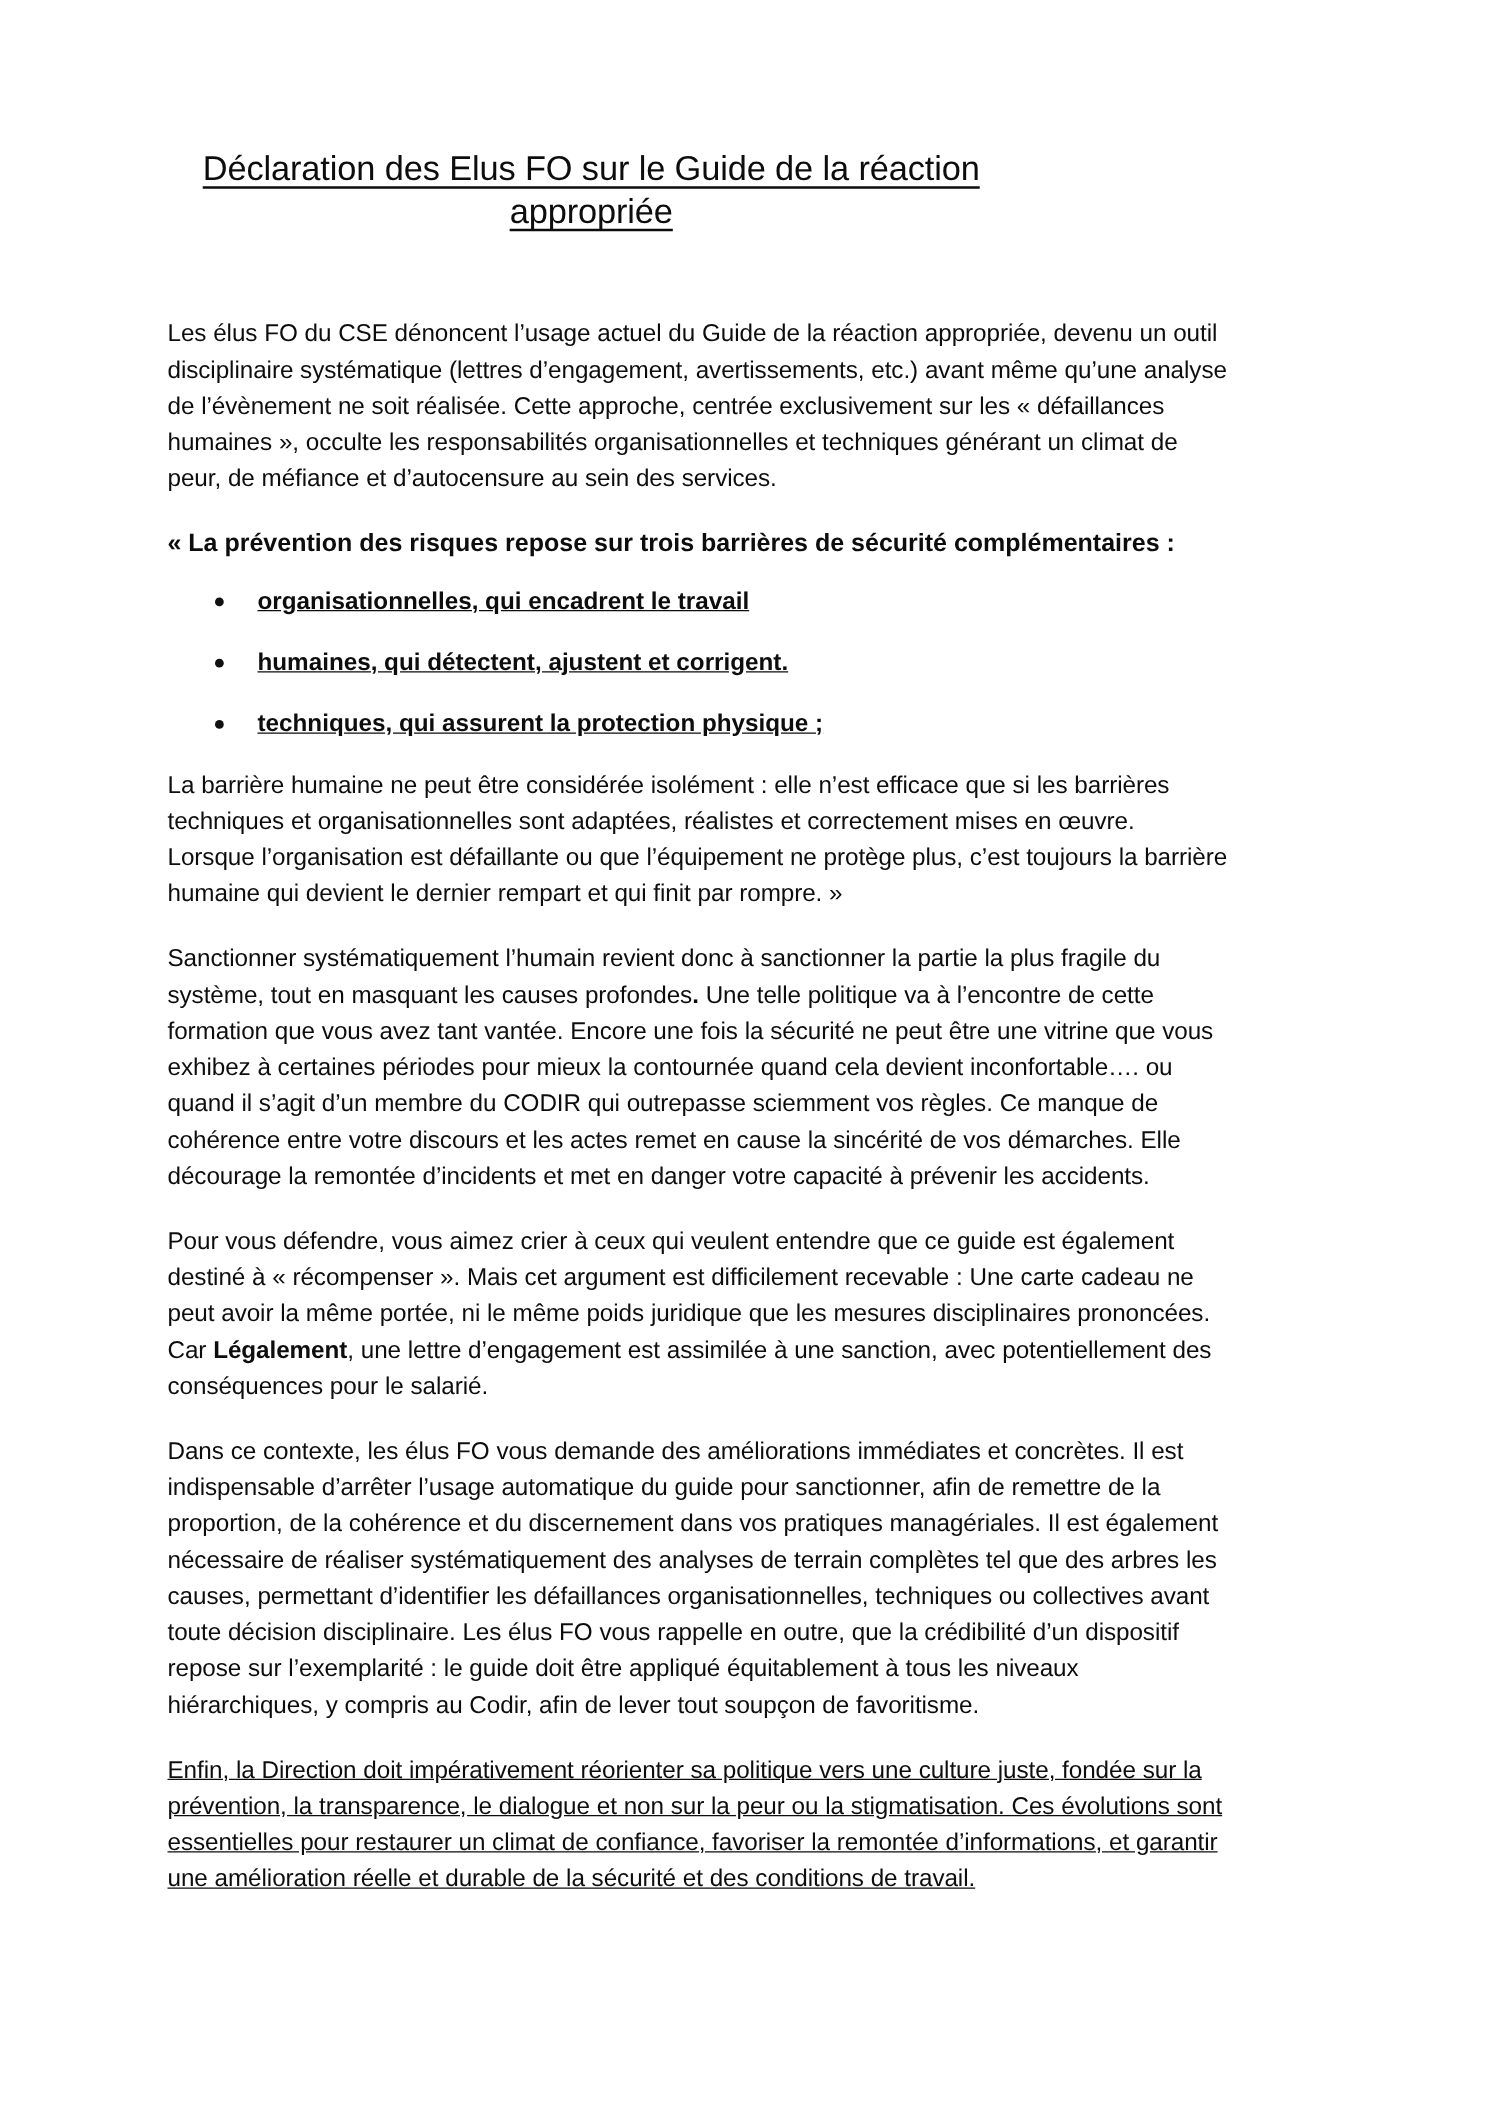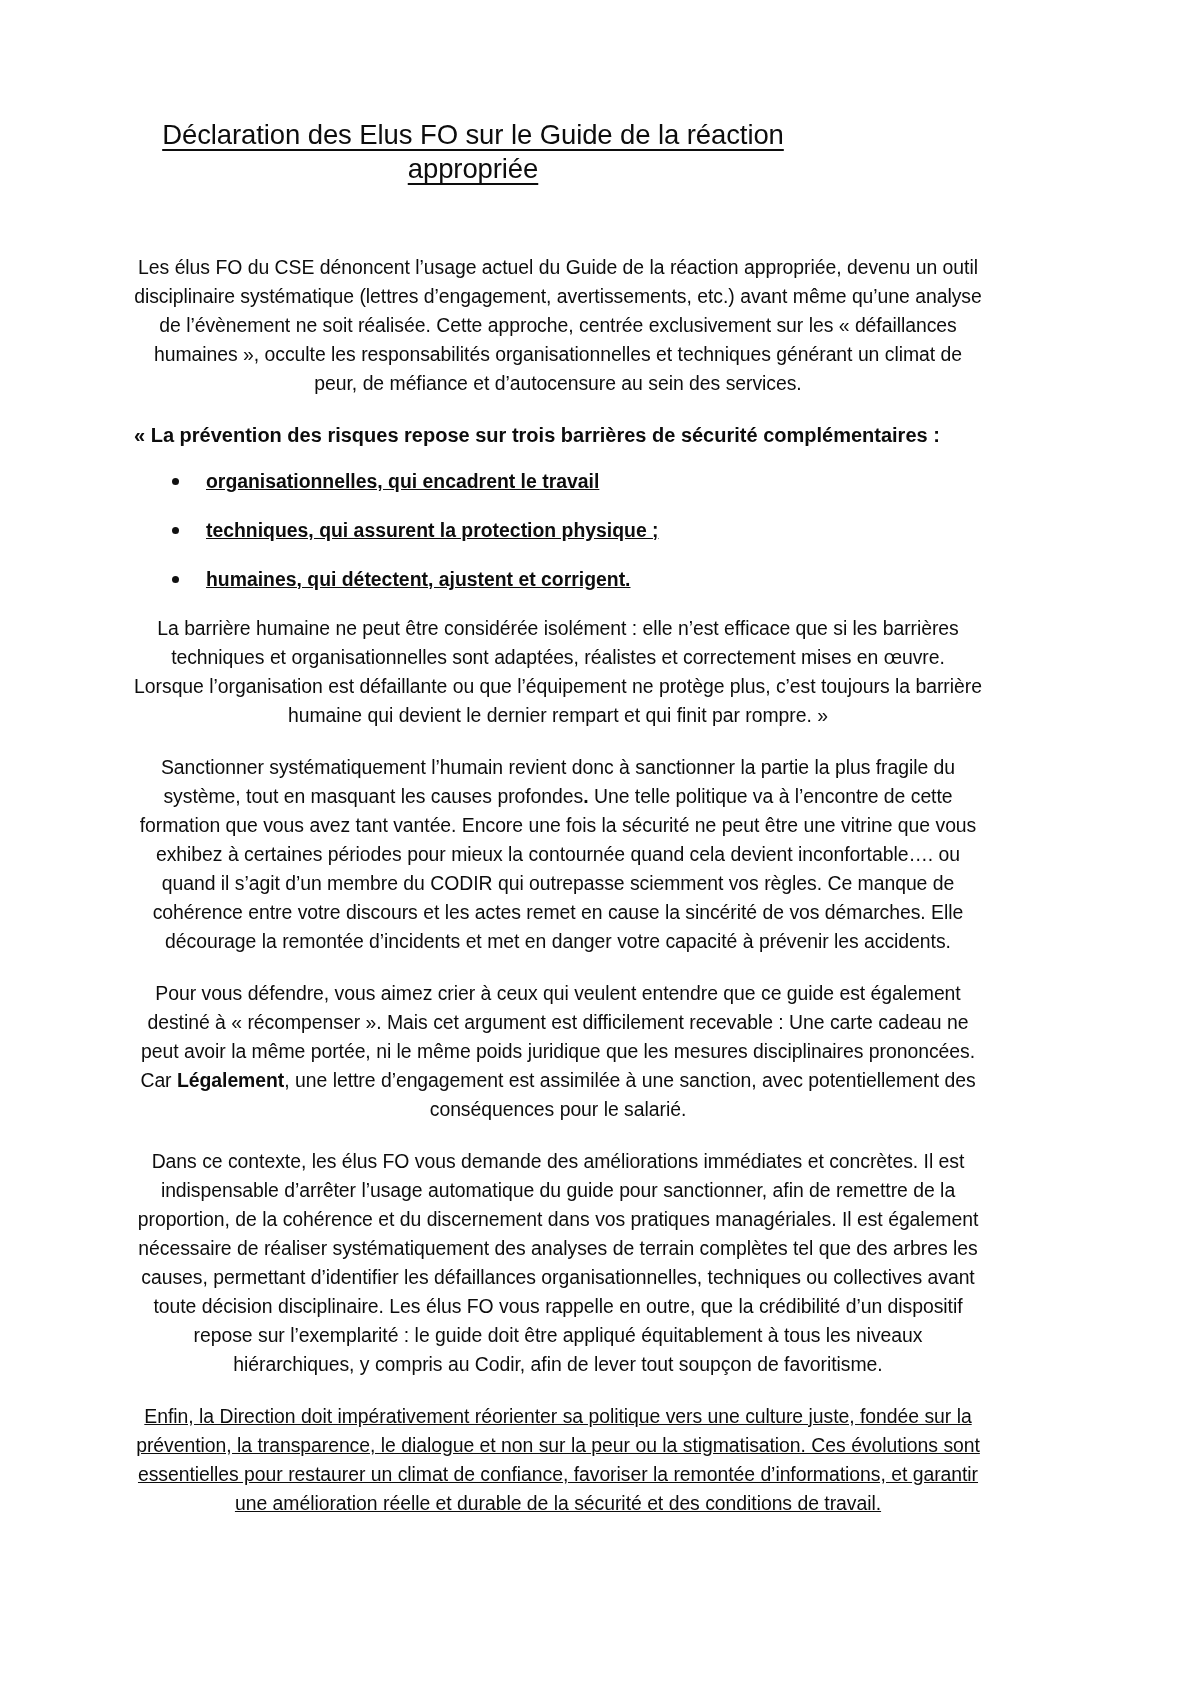--- a/index.html
+++ b/index.html
@@ -35,21 +35,21 @@
     padding-right: 8px;
   }
   .body-block {
     width: 848px;
   }
   p.para {
     font-size: 19.4px;
     line-height: 1.495;
     margin: 0 0 23px 0;
     letter-spacing: -0.05px;
-    text-align: center;
+    text-align: left;
     word-spacing: 0.1px;
   }
   p.para:last-child {
     margin-bottom: 0;
     text-decoration: underline;
   }
   p.bold-para {
     font-weight: 400;
   }
   .quote-lead {
@@ -101,24 +101,24 @@
     <p class="para">Les élus FO du CSE dénoncent l’usage actuel du Guide de la réaction appropriée, devenu un outil disciplinaire systématique (lettres d’engagement, avertissements, etc.) avant même qu’une analyse de l’évènement ne soit réalisée. Cette approche, centrée exclusivement sur les « défaillances humaines », occulte les responsabilités organisationnelles et techniques générant un climat de peur, de méfiance et d’autocensure au sein des services.</p>
 
 
     <p class="quote-lead">« La prévention des risques repose sur trois barrières de sécurité complémentaires :</p>
 
     <ul class="bullets">
       <li>
         <span>organisationnelles, qui encadrent le travail</span>
       </li>
       <li>
-        <span>techniques, qui assurent la protection physique ;</span>
+        <span>humaines, qui détectent, ajustent et corrigent.</span>
       </li>
       <li>
-        <span>humaines, qui détectent, ajustent et corrigent.</span>
+        <span>techniques, qui assurent la protection physique ;</span>
       </li>
     </ul>
 
     <p class="para bold-para">La barrière humaine ne peut être considérée isolément : elle n’est efficace que si les barrières techniques et organisationnelles sont adaptées, réalistes et correctement mises en œuvre. Lorsque l’organisation est défaillante ou que l’équipement ne protège plus, c’est toujours la barrière humaine qui devient le dernier rempart et qui finit par rompre. »</p>
 
     <p class="para"><span>Sanctionner systématiquement l’humain revient donc à sanctionner la partie la plus fragile du système, tout en masquant les causes profondes</span><span class="strong-inline">.</span><span> Une telle politique va à l’encontre de cette formation que vous avez tant vantée.  Encore une fois la sécurité ne peut être une vitrine que vous exhibez à certaines périodes pour mieux la contournée quand cela devient inconfortable…. ou quand il s’agit d’un membre du CODIR qui outrepasse sciemment vos règles. Ce manque de cohérence entre votre discours et les actes remet en cause la sincérité de vos démarches. Elle décourage la remontée d’incidents et met en danger votre capacité à prévenir les accidents.</span></p>
 
     <p class="para"><span>Pour vous défendre, vous aimez crier à ceux qui veulent entendre que ce guide est également destiné à « récompenser ». Mais cet argument est difficilement recevable : Une carte cadeau ne peut avoir la même portée, ni le même poids juridique que les mesures disciplinaires prononcées. Car </span><span class="strong-inline">Légalement</span><span>, une lettre d’engagement est assimilée à une sanction, avec potentiellement des conséquences pour le salarié.</span></p>
 
     <p class="para">Dans ce contexte, les élus FO vous demande des améliorations immédiates et concrètes. Il est indispensable d’arrêter l’usage automatique du guide pour sanctionner, afin de remettre de la proportion, de la cohérence et du discernement dans vos pratiques managériales. Il est également nécessaire de réaliser systématiquement des analyses de terrain complètes tel que des arbres les causes, permettant d’identifier les défaillances organisationnelles, techniques ou collectives avant toute décision disciplinaire. Les élus FO vous rappelle en outre, que la crédibilité d’un dispositif repose sur l’exemplarité : le guide doit être appliqué équitablement à tous les niveaux hiérarchiques, y compris au Codir, afin de lever tout soupçon de favoritisme.</p>

